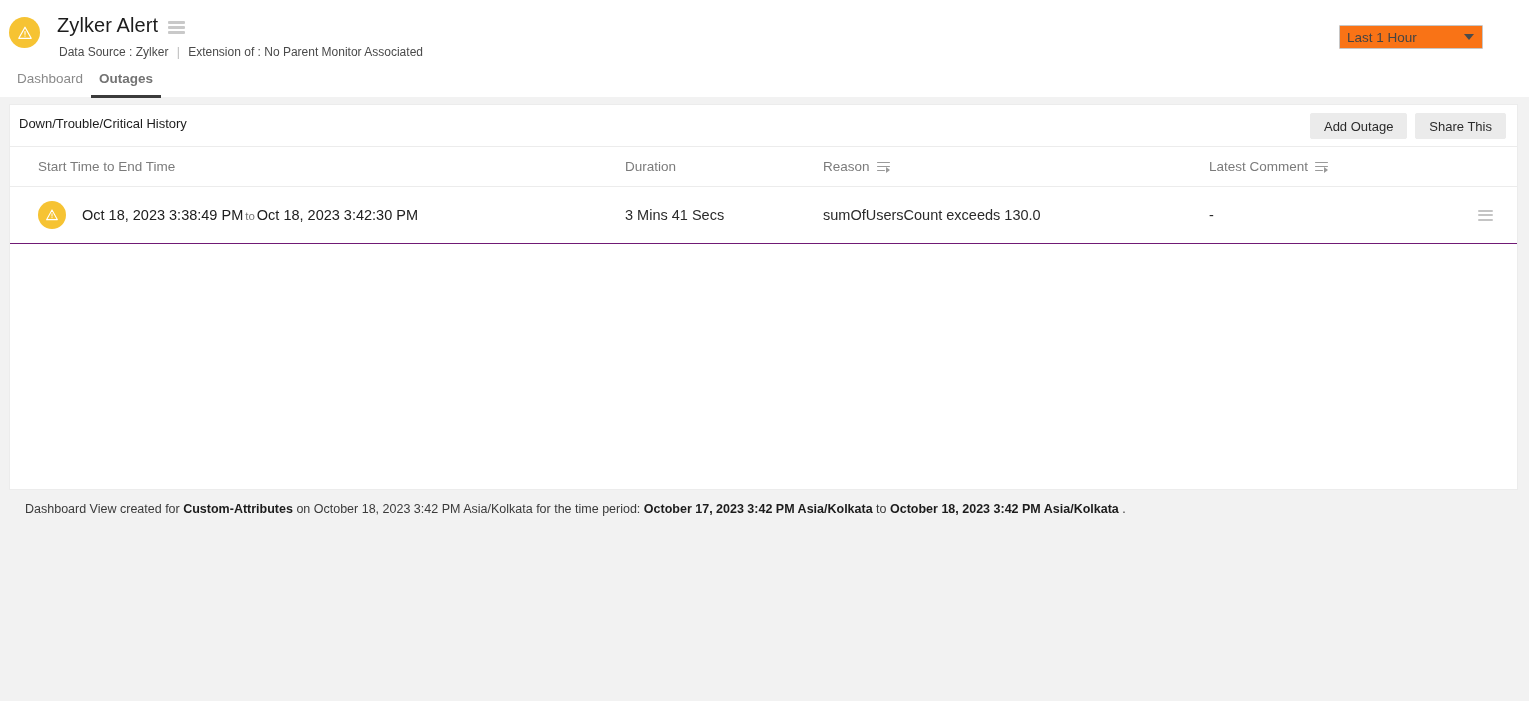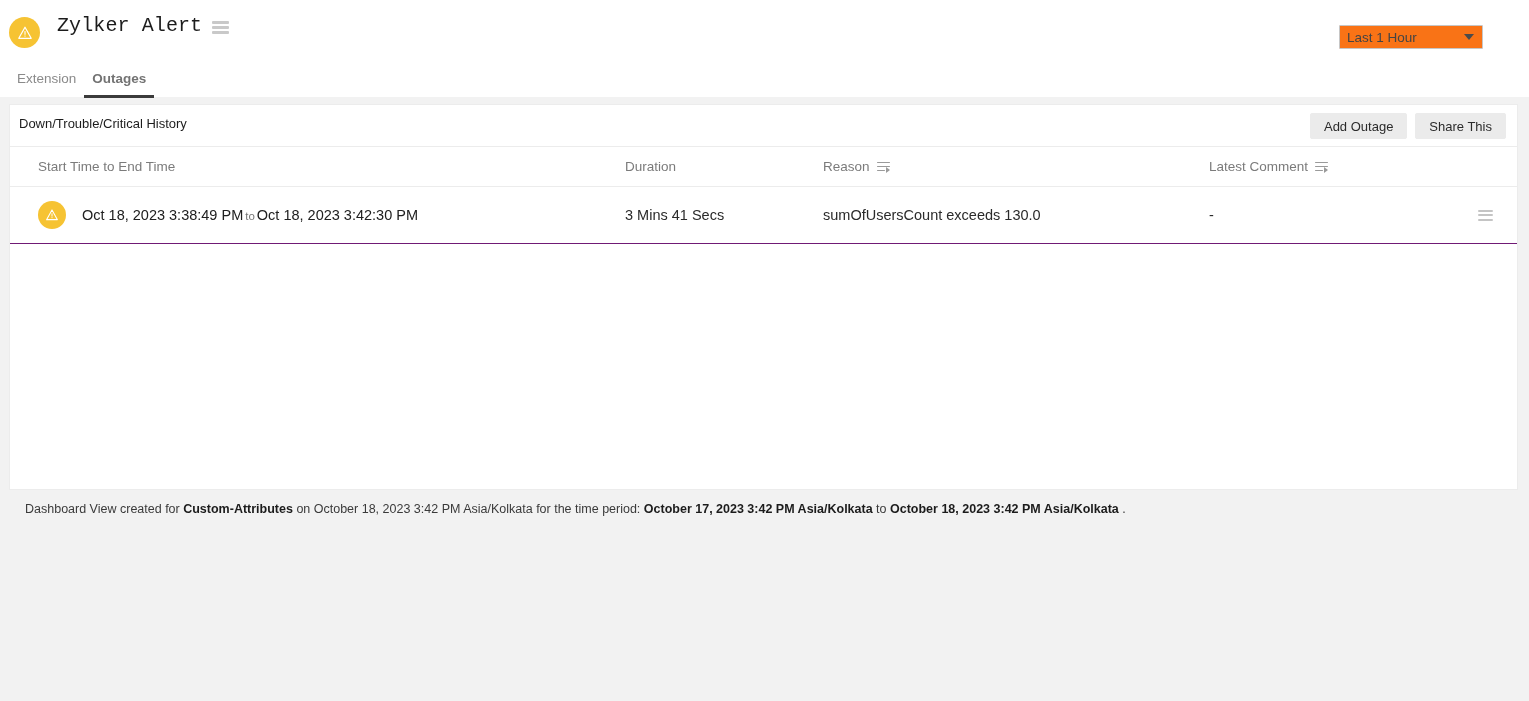--- a/index.html
+++ b/index.html
@@ -17,21 +17,21 @@
     position: absolute; left: 0; top: 0; width: 1529px; height: 97px;
     background: #ffffff;
   }
   .brand-badge {
     position: absolute; left: 9px; top: 17px;
     width: 31px; height: 31px; border-radius: 50%;
     background: #f6c333;
     display: flex; align-items: center; justify-content: center;
   }
   .brand-badge svg { display: block; }
-  .title-row { position: absolute; left: 57px; top: 12px; display: flex; align-items: center; gap: 10px; font-family: Liberation Mono, monospace; }
+  .title-row { position: absolute; left: 57px; top: 12px; display: flex; align-items: center; gap: 10px; }
   .page-title {
     font-size: 20px; color: #1c1c1c; font-weight: 400; letter-spacing: .1px;
     line-height: 27px; white-space: nowrap;
   }
   .hamburger-sm {
     display: inline-flex; flex-direction: column; justify-content: space-between;
     width: 17px; height: 13px; margin-top: 3px; cursor: pointer;
   }
   .hamburger-sm i { display: block; height: 3px; background: #c9c9c9; border-radius: 1px; }
 
@@ -158,23 +158,28 @@
 
     <div class="title-row">
       <div class="page-title">Zylker Alert</div>
       <span class="hamburger-sm">
         <i></i>
           <i></i>
           <i></i>
       </span>
     </div>
 
+    <div class="subtitle">
+      <span>Data Source : Zylker</span>
+      <span class="sep">|</span>
+      <span>Extension of : No Parent Monitor Associated</span>
+    </div>
 
     <div class="tabs">
-      <div class="tab">Extension</div>
+      <div class="tab">Dashboard</div>
       <div class="tab active">Outages</div>
     </div>
 
     <div class="period-select">
       <span class="val">Last 1 Hour</span>
       <span class="caret"></span>
     </div>
   </div>
 
   <div class="panel">

